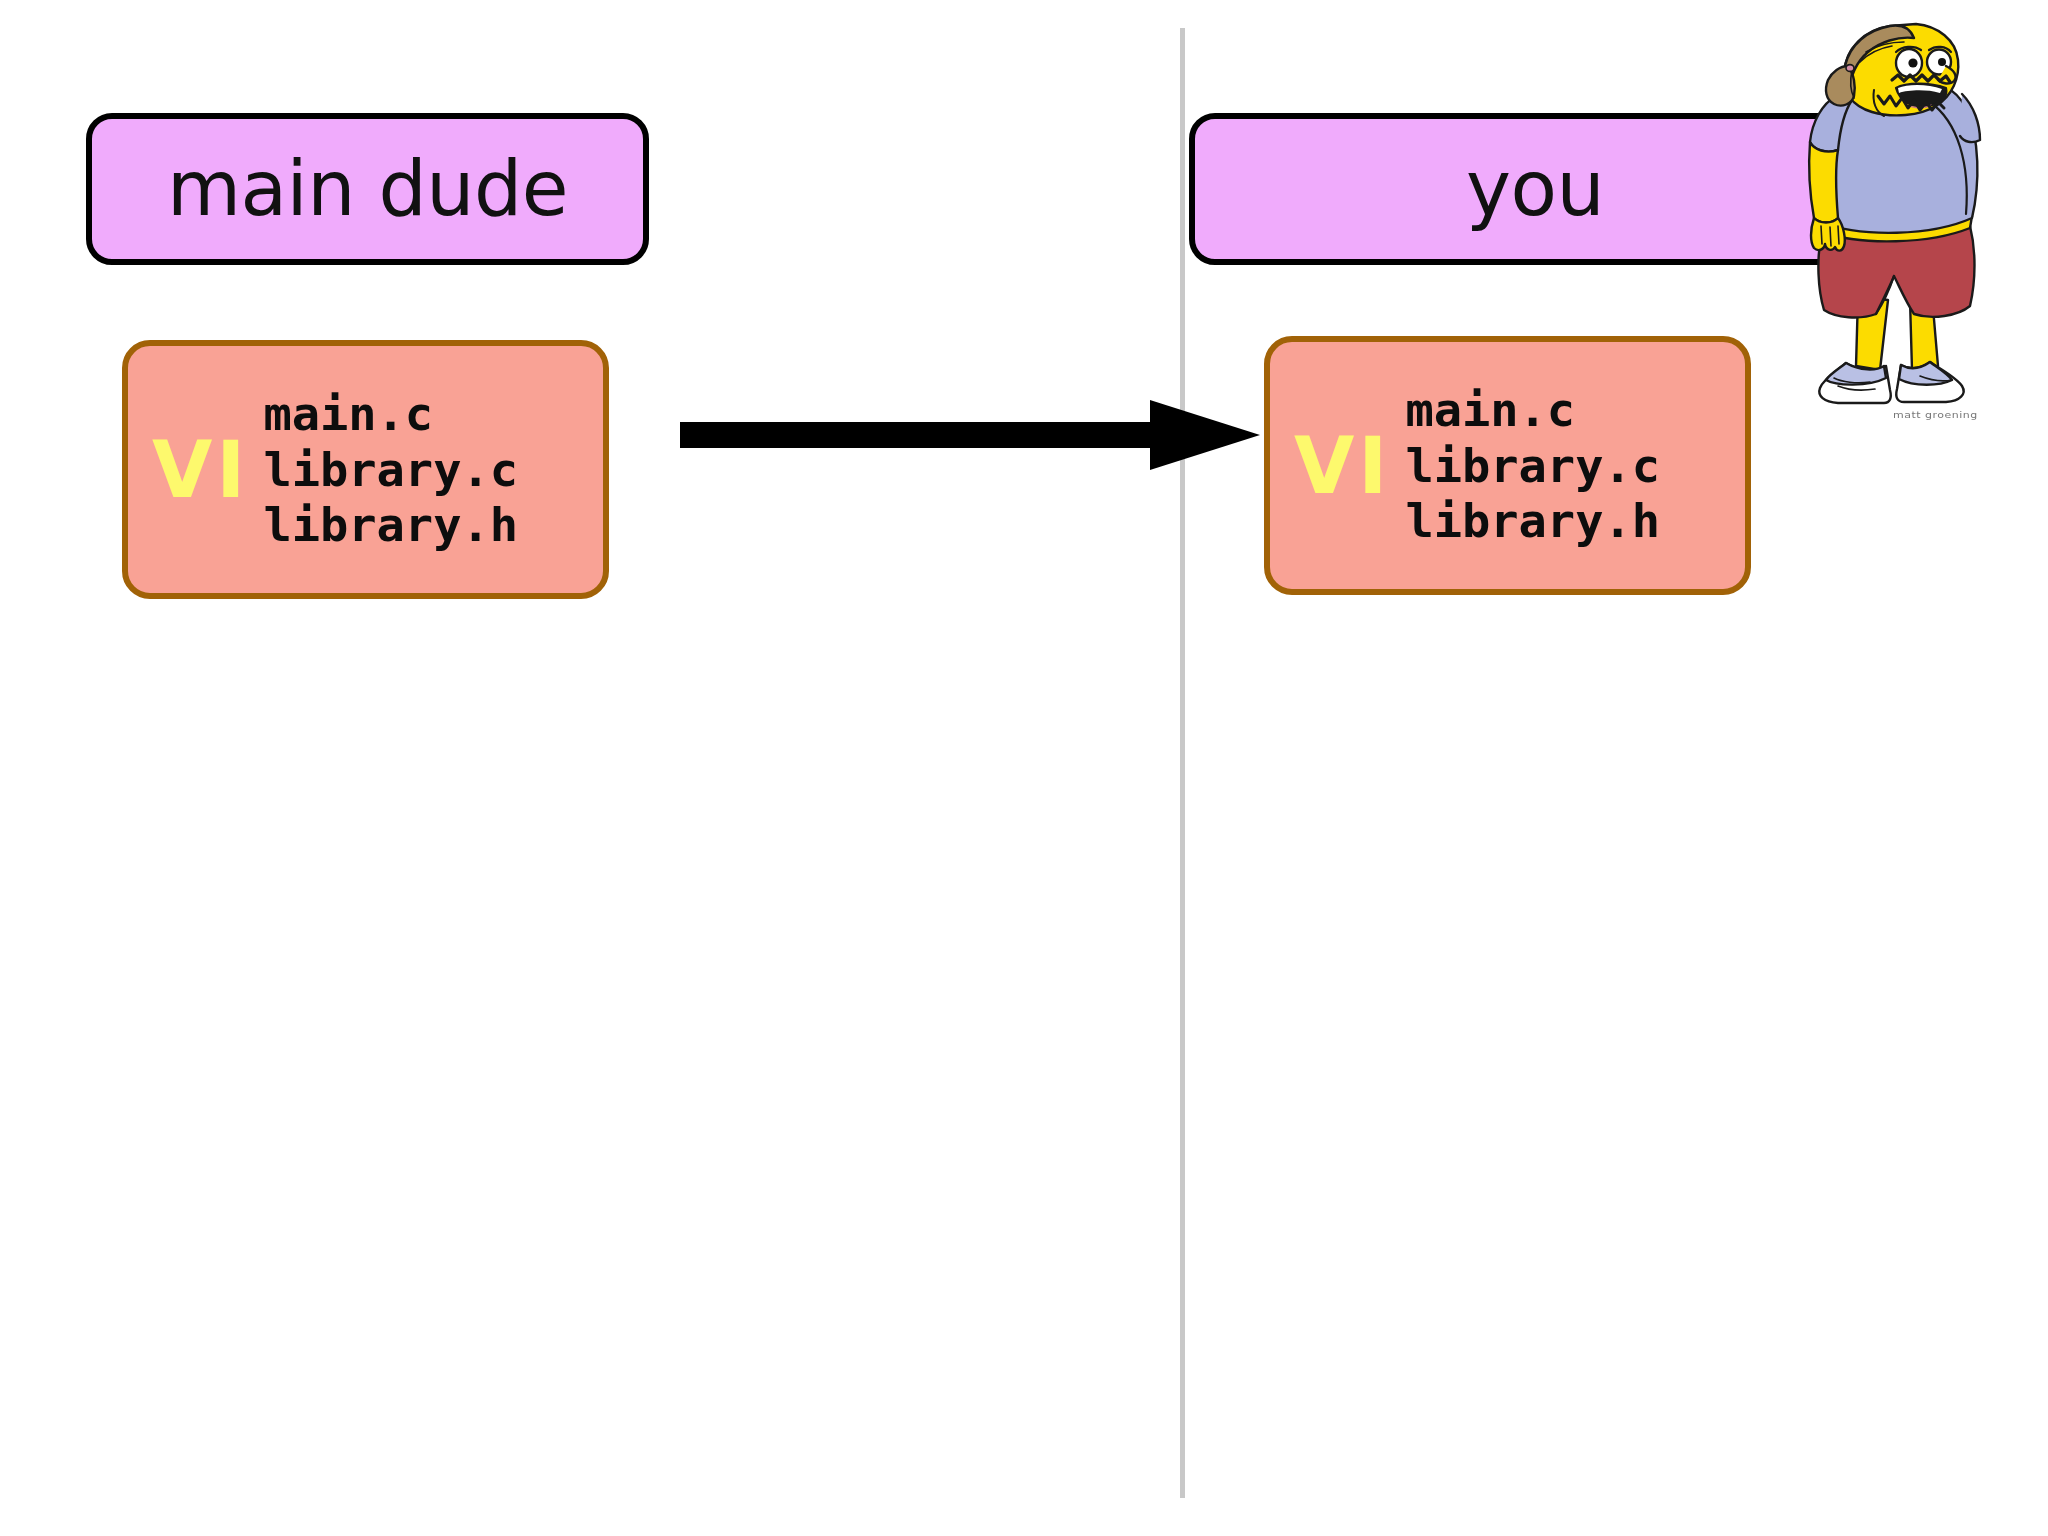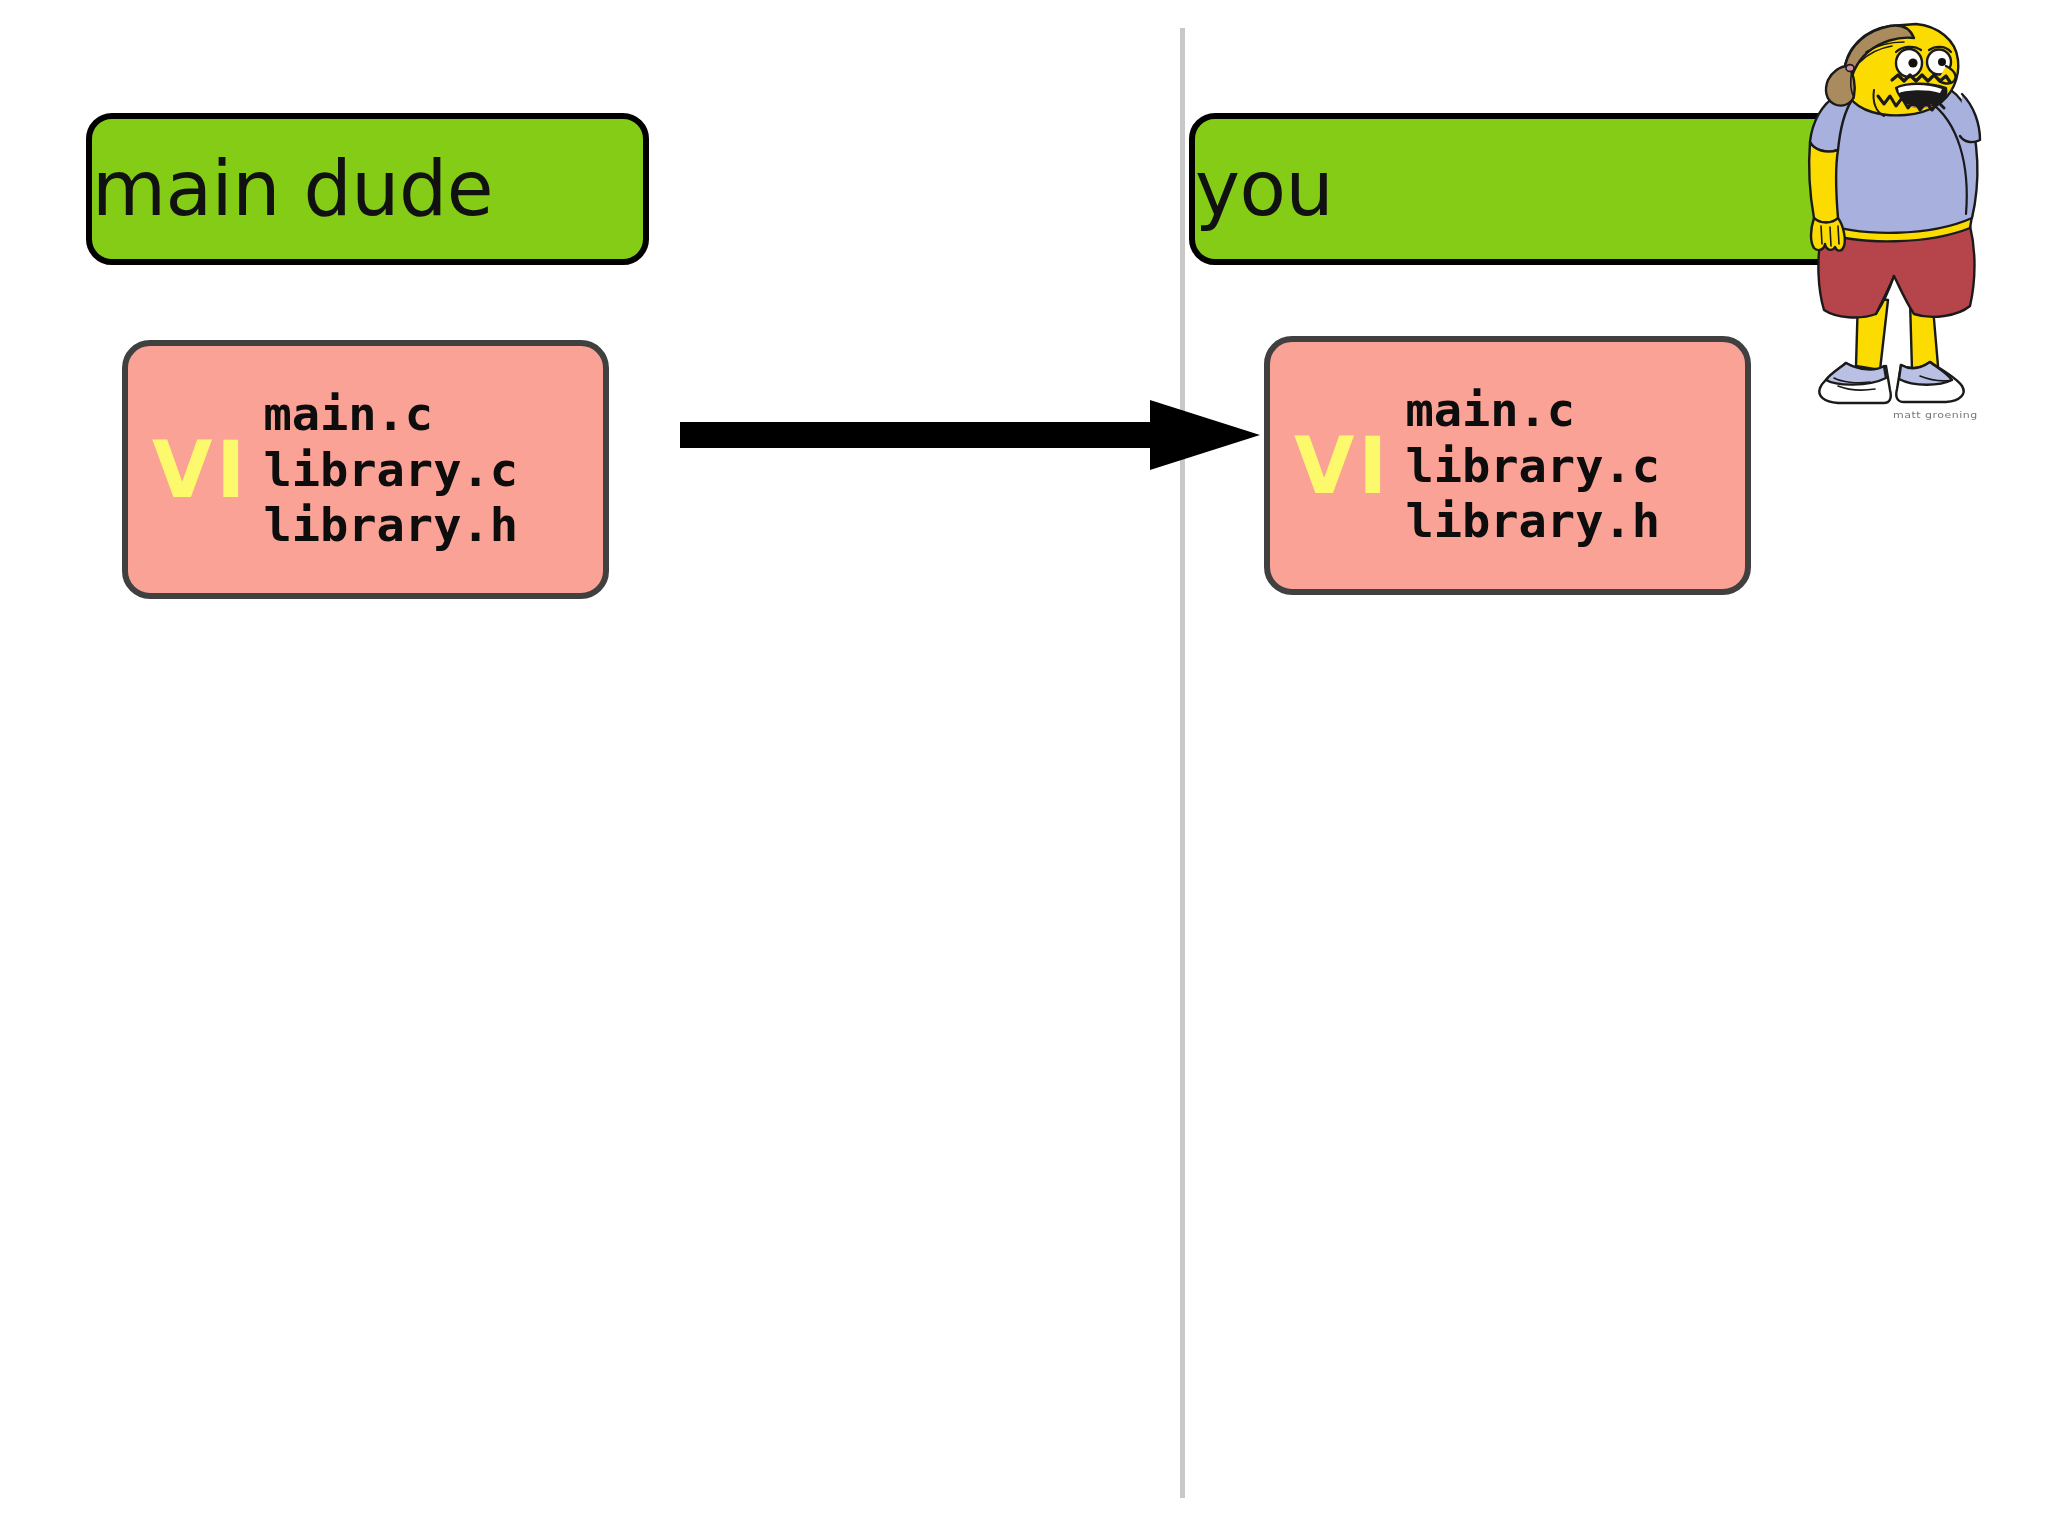--- a/index.html
+++ b/index.html
@@ -21,43 +21,43 @@
     left: 1180px;
     top: 28px;
     width: 5px;
     height: 1470px;
     background: #c8c8c8;
   }
 
   
   .label-box {
     position: absolute;
-    background: #84cc16;
+    background: #f0abfc;
     border: 6px solid #000000;
     border-radius: 26px;
     box-sizing: border-box;
     display: flex;
     align-items: center;
-    justify-content: flex-start;
+    justify-content: center;
   }
   .label-box .label-text {
     font-family: "DejaVu Sans", sans-serif;
     font-size: 76px;
     color: #111111;
     letter-spacing: -0.5px;
     line-height: 1;
   }
   #label-left  { left: 86px;  top: 113px; width: 563px; height: 152px; }
   #label-right { left: 1189px; top: 113px; width: 692px; height: 152px; }
 
   
   .code-box {
     position: absolute;
     background: #f9a295;
-    border: 6px solid #404040;
+    border: 6px solid #a16207;
     border-radius: 28px;
     box-sizing: border-box;
     display: flex;
     align-items: center;
   }
   #code-left  { left: 122px;  top: 340px; width: 487px; height: 259px; }
   #code-right { left: 1264px; top: 336px; width: 487px; height: 259px; }
 
   .vi-mark {
     font-family: "DejaVu Sans", sans-serif;

